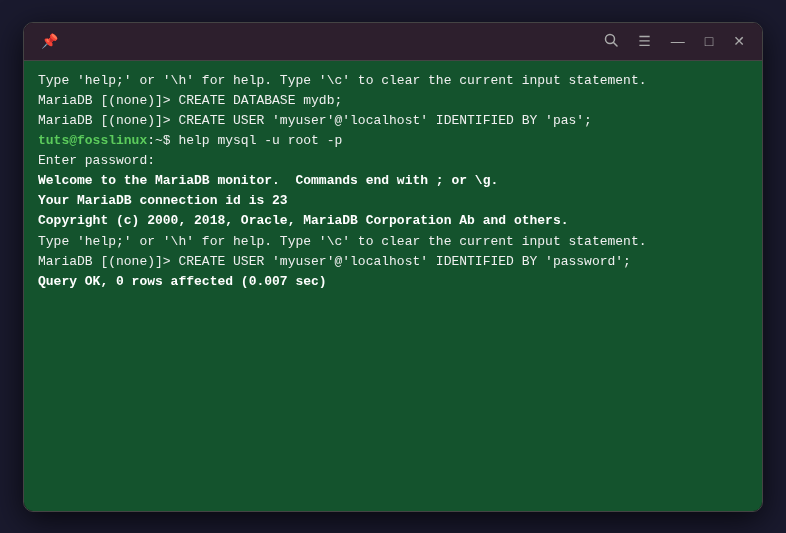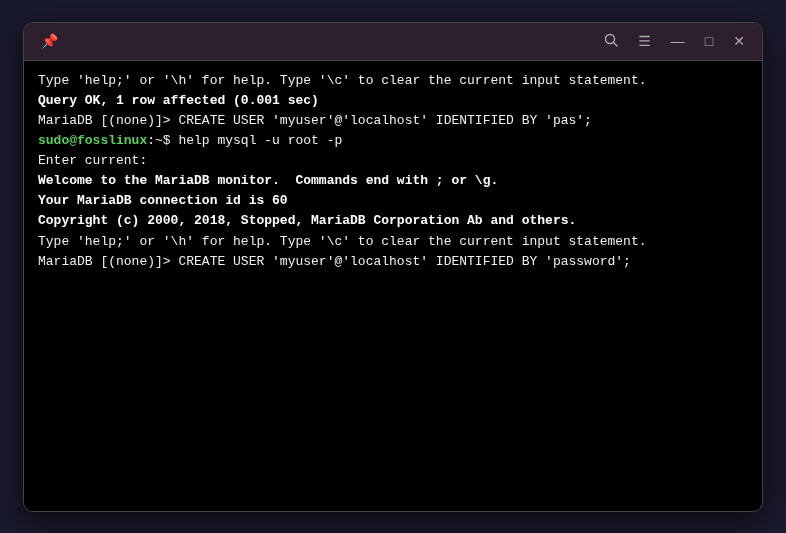--- a/index.html
+++ b/index.html
@@ -67,21 +67,21 @@
       color: #aaa;
       font-size: 14px;
       cursor: pointer;
       padding: 2px 5px;
       border-radius: 3px;
       font-family: sans-serif;
     }
 
     .terminal-body {
       flex: 1;
-      background: #000000;
+      background: #14532d;
       padding: 10px 14px;
       overflow-y: auto;
       font-size: 13px;
       line-height: 1.55;
       color: #e0e0e0;
     }
 
     .line {
       white-space: pre-wrap;
       word-break: break-all;
@@ -123,29 +123,30 @@
       <span class="tb-btn">—</span>
       <span class="tb-btn">□</span>
       <span class="tb-btn">✕</span>
     </div>
   </div>
 
   <div class="terminal-body" id="terminal-body">
 
   <div class="line white">Type 'help;' or '\h' for help. Type '\c' to clear the current input statement.</div>
       <div class="line white"></div>
-      <div class="line bold-white">Query OK, 1 row affected (0.001 sec)</div>
+      <div class="line white">MariaDB [(none)]&gt; CREATE DATABASE mydb;</div>
       <div class="line white"></div>
       <div class="line white">MariaDB [(none)]&gt; CREATE USER 'myuser'@'localhost' IDENTIFIED BY 'pas';</div>
-      <div class="line"><span class="prompt-user">sudo@fosslinux</span><span class="white">:~$ help mysql -u root -p</span></div>
-      <div class="line white">Enter current:</div>
+      <div class="line"><span class="prompt-user">tuts@fosslinux</span><span class="white">:~$ help mysql -u root -p</span></div>
+      <div class="line white">Enter password:</div>
       <div class="line bold-white">Welcome to the MariaDB monitor.  Commands end with ; or \g.</div>
-      <div class="line bold-white">Your MariaDB connection id is 60</div>
+      <div class="line bold-white">Your MariaDB connection id is 23</div>
       <div class="line white"></div>
-      <div class="line bold-white">Copyright (c) 2000, 2018, Stopped, MariaDB Corporation Ab and others.</div>
+      <div class="line bold-white">Copyright (c) 2000, 2018, Oracle, MariaDB Corporation Ab and others.</div>
       <div class="line white"></div>
       <div class="line white">Type 'help;' or '\h' for help. Type '\c' to clear the current input statement.</div>
       <div class="line white"></div>
       <div class="line white">MariaDB [(none)]&gt; CREATE USER 'myuser'@'localhost' IDENTIFIED BY 'password';</div>
+      <div class="line bold-white">Query OK, 0 rows affected (0.007 sec)</div>
       <div class="line white"></div>
       <div class="line white"></div>
     </div>
 </div>
 
 </body></html>

